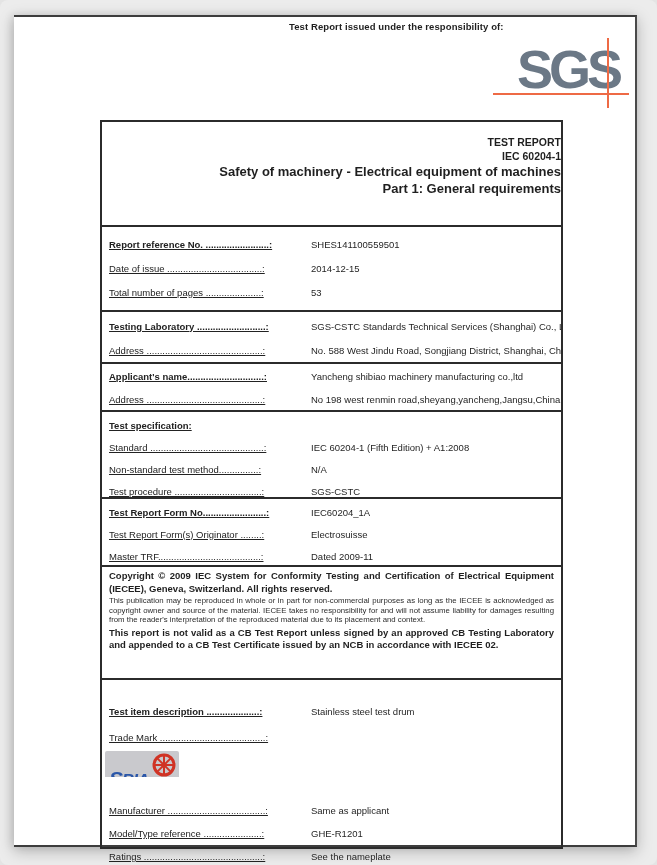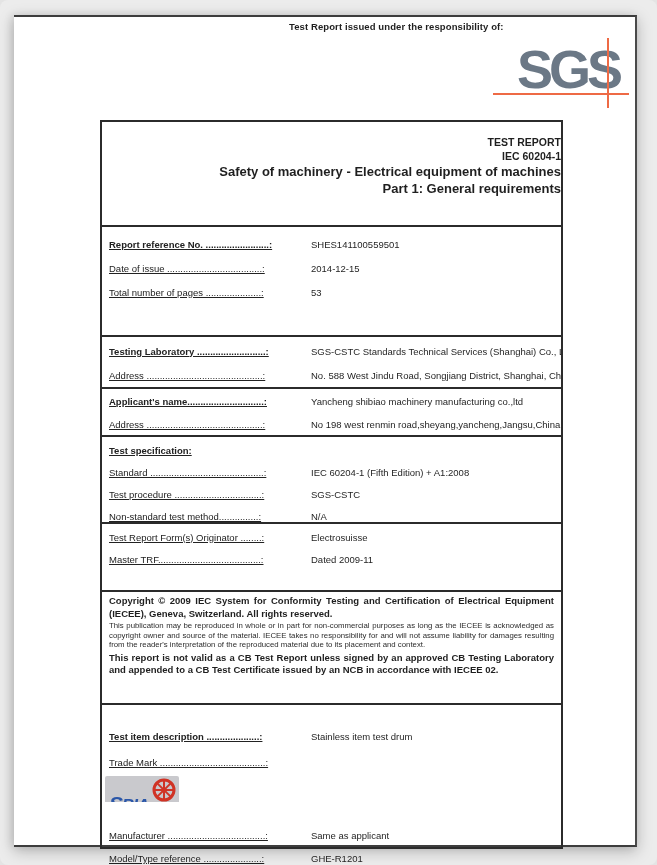--- a/index.html
+++ b/index.html
@@ -31,21 +31,21 @@
   .title-block { height:103px; text-align:right; padding-top:13px; }
   .title-sm { font-size:10.5px; font-weight:bold; line-height:14px; }
   .title-lg { font-size:13px; font-weight:bold; line-height:17px; }
 
   .row { display:flex; align-items:center; height:23px; }
   .lbl { width:206px; padding-left:7px; white-space:nowrap; overflow:hidden; flex:none; color:#222;text-decoration:underline; }
   .val { flex:1; padding-left:3px; white-space:nowrap; overflow:hidden; }
   .b { font-weight:bold; }
 
   .sec-a { height:85px; padding-top:5px; } .sec-a .row { height:24px; }
-  .sec-b { height:52px; padding-top:2px;margin-top:25px; } .sec-b .row { height:24px; }
+  .sec-b { height:52px; padding-top:2px; } .sec-b .row { height:24px; }
   .sec-c { height:48px; padding-top:1px; } .sec-c .row { height:23px; }
   .sec-d { height:87px; padding-top:2px; } .sec-d .row { height:22px; }
   .sec-e { height:68px; padding-top:2px; } .sec-e .row { height:22px; }
 
   .sec-f { height:113px; padding:3px 7px 0 7px; }
   .sec-f p { text-align:justify; }
   .cp-head { font-size:9.5px; font-weight:bold; line-height:12.5px; }
   .cp-small { font-size:7.8px; line-height:9.5px; margin-top:1px; color:#2c2c2c; }
   .cp-note { font-size:9.5px; line-height:11.5px; margin-top:2px; }
   .cp-valid { font-size:9.5px; font-weight:bold; line-height:12px; margin-top:2px; }
@@ -129,50 +129,54 @@
 
       <div class="sec sec-d">
         <div class="row">
           <div class="lbl b">Test specification:</div>
         </div>
         <div class="row">
           <div class="lbl">Standard ...........................................:</div>
           <div class="val">IEC 60204-1 (Fifth Edition) + A1:2008</div>
         </div>
         <div class="row">
+          <div class="lbl">Non-standard test method...............:</div>
+          <div class="val">N/A</div>
+        </div>
+        <div class="row">
           <div class="lbl">Test procedure .................................:</div>
           <div class="val">SGS-CSTC</div>
         </div>
-        <div class="row">
-          <div class="lbl">Non-standard test method...............:</div>
-          <div class="val">N/A</div>
-        </div>
       </div>
 
       <div class="sec sec-e">
+        <div class="row">
+          <div class="lbl b">Test Report Form No........................:</div>
+          <div class="val">IEC60204_1A</div>
+        </div>
         <div class="row">
           <div class="lbl">Test Report Form(s) Originator ........:</div>
           <div class="val">Electrosuisse</div>
         </div>
         <div class="row">
           <div class="lbl">Master TRF.......................................:</div>
           <div class="val">Dated 2009-11</div>
         </div>
       </div>
 
       <div class="sec sec-f">
         <p class="cp-head">Copyright © 2009 IEC System for Conformity Testing and Certification of Electrical Equipment (IECEE), Geneva, Switzerland. All rights reserved.</p>
         <p class="cp-small">This publication may be reproduced in whole or in part for non-commercial purposes as long as the IECEE is acknowledged as copyright owner and source of the material. IECEE takes no responsibility for and will not assume liability for damages resulting from the reader's interpretation of the reproduced material due to its placement and context.</p>
         <p class="cp-valid">This report is not valid as a CB Test Report unless signed by an approved CB Testing Laboratory and appended to a CB Test Certificate issued by an NCB in accordance with IECEE 02.</p>
       </div>
 
       <div class="sec sec-g">
         <div class="row">
           <div class="lbl b">Test item description ....................:</div>
-          <div class="val">Stainless item test drum</div>
+          <div class="val">Stainless steel test drum</div>
         </div>
         <div class="row-tm">
           <div class="lbl">Trade Mark ........................................:</div>
           <div class="val">
             <div class="tm-wrap" style="width:74px;">
               <span class="tm-reg">®</span>
               <div class="tm-bg">
                 <span class="tm-text">SBIA</span>
                 <span class="tm-wheel">
                   <svg width="26" height="26" viewBox="0 0 26 26">

